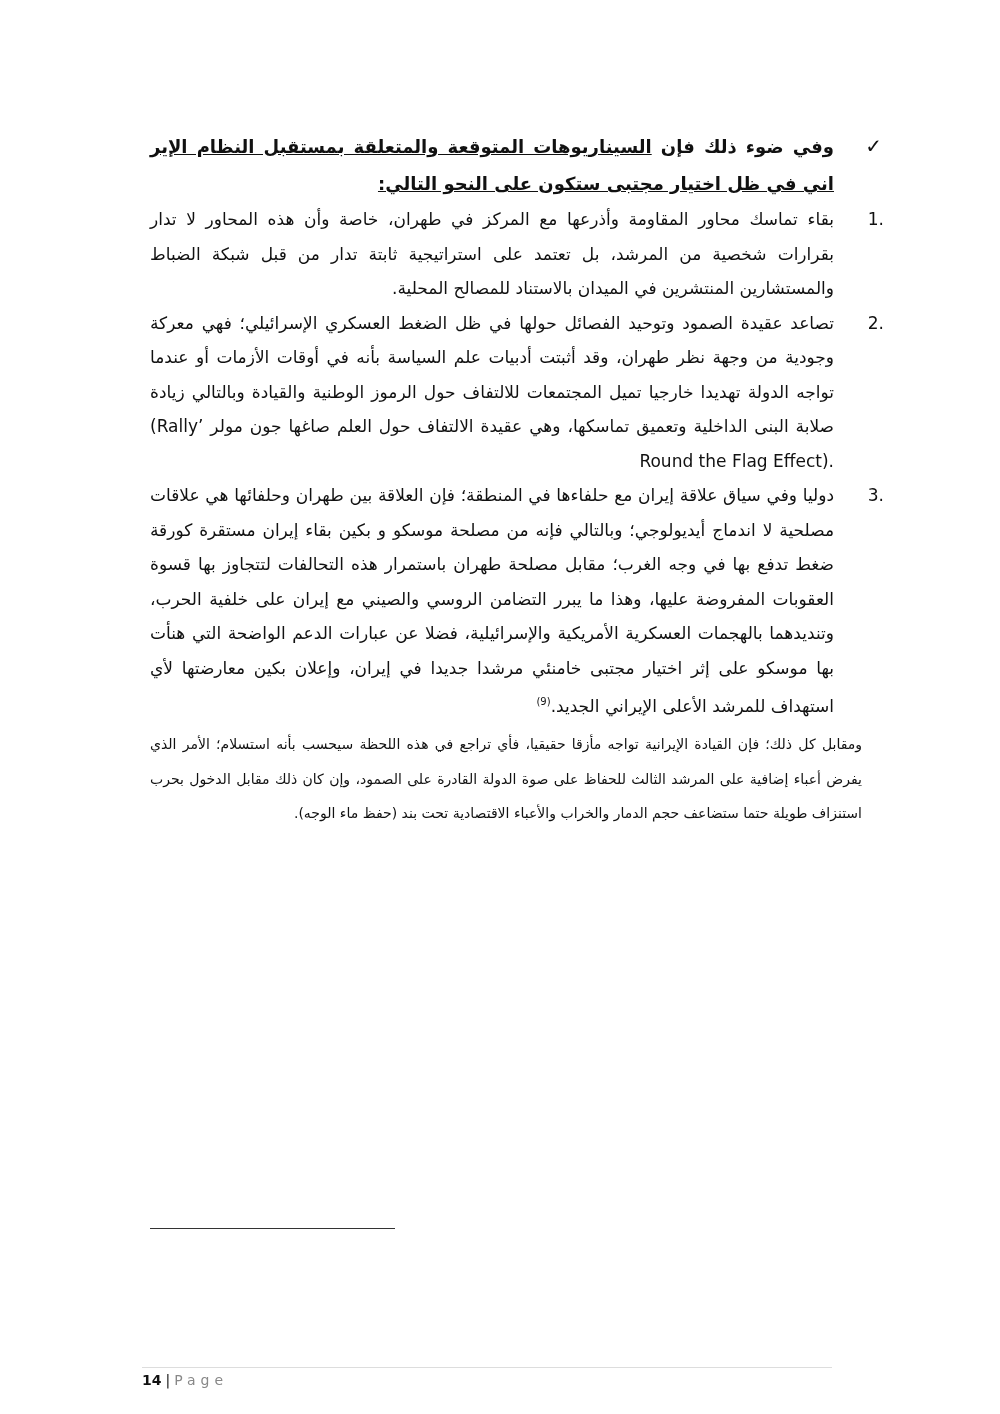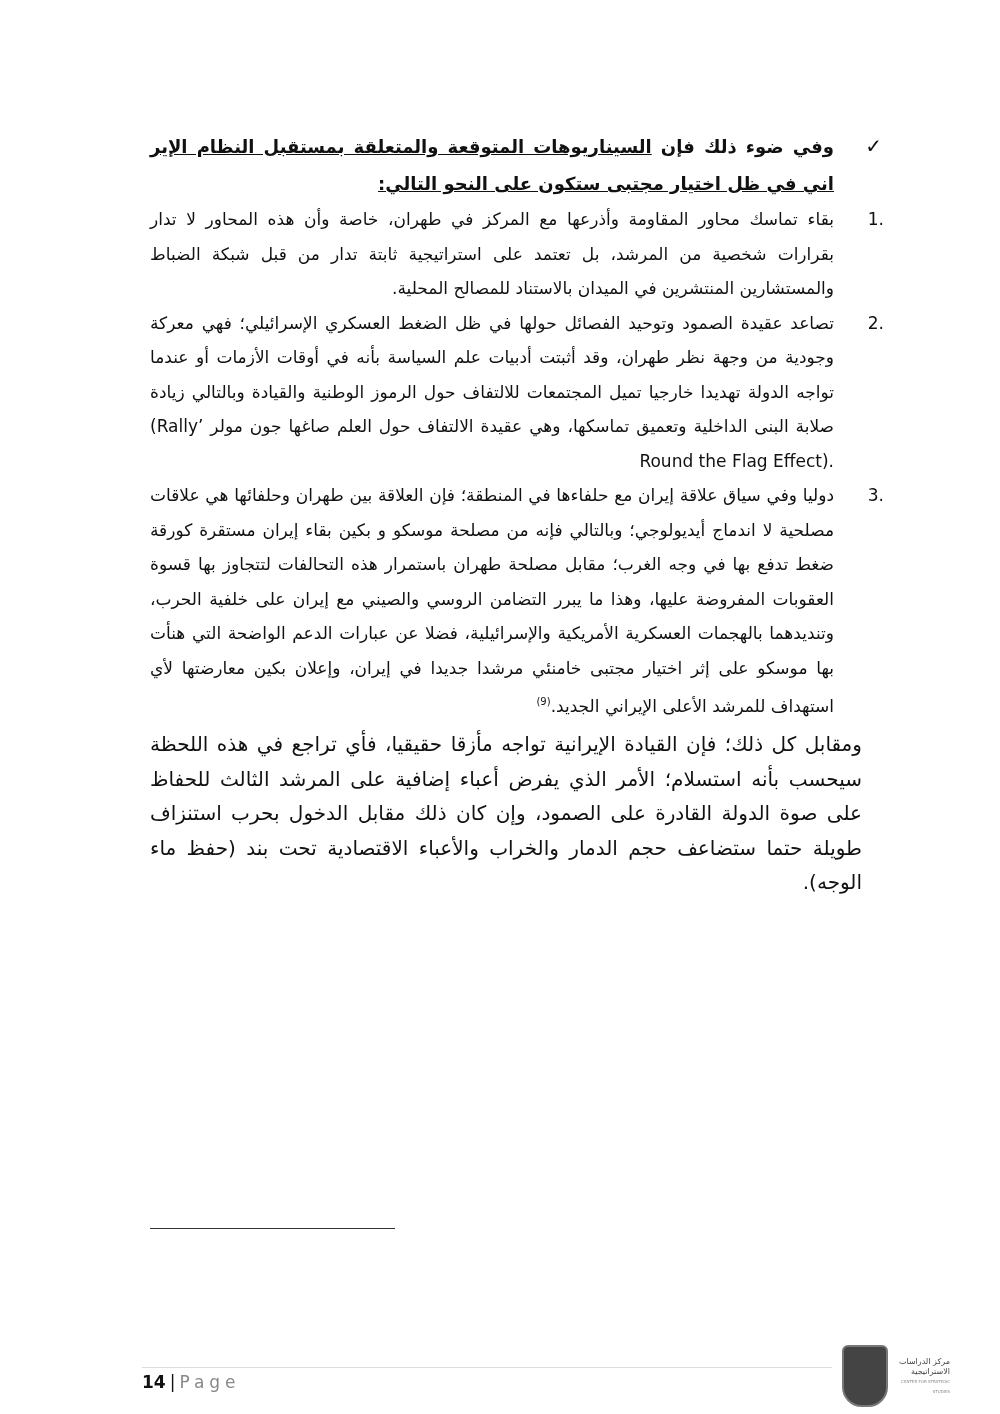--- a/index.html
+++ b/index.html
@@ -6,29 +6,29 @@
   body { width: 1000px; height: 1414px; position: relative; overflow: hidden;
          font-family: "DejaVu Sans", "Liberation Sans", sans-serif; color: #111; }
   .page { position: absolute; left: 0; top: 0; width: 1000px; height: 1414px; }
   .content { position: absolute; left: 150px; width: 712px; top: 128px; direction: rtl; text-align: justify; }
   .intro { position: relative; padding-right: 28px; font-size: 18px; line-height: 37px; font-weight: bold; }
   .intro .check { position: absolute; right: -20px; top: 0; font-weight: normal; font-size: 20px; }
   .intro .u { text-decoration: underline; }
   ol.items { list-style: none; margin: 0; padding: 0; }
   ol.items li { position: relative; padding-right: 28px; font-size: 17px; line-height: 34.5px; margin-top: 0; }
   ol.items li .num { position: absolute; right: -22px; top: 0; direction: ltr; width: 40px; text-align: right; }
-  .para { font-size: 20px; line-height: 34.5px; margin-top: 4px; }
+  .para { font-size: 14px; line-height: 34.5px; margin-top: 4px; }
   sup { font-size: 10px; }
   .ltr { direction: ltr; unicode-bidi: embed; }
   .fn-rule { position: absolute; left: 150px; top: 1228px; width: 245px; height: 1px; background: #333; }
   .footnote { position: absolute; left: 150px; width: 715px; top: 1240px; direction: rtl; text-align: right;
               font-size: 12px; line-height: 28px; }
   .footnote a { color: #5a9a2e; text-decoration: underline; }
   .footer-rule { position: absolute; left: 142px; top: 1367px; width: 690px; height: 1px; background: #ddd; }
-  .page-num { position: absolute; left: 142px; top: 1372px; font-size: 17px; direction: ltr; }
+  .page-num { position: absolute; left: 142px; top: 1372px; font-size: 14px; direction: ltr; }
   .page-num b { font-weight: bold; }
   .page-num .sep { margin: 0 4px; }
   .page-num .pg { color: #888; letter-spacing: 5px; }
   .logo { position: absolute; left: 840px; top: 1345px; width: 110px; height: 62px; }
   .logo-shield { position: absolute; left: 2px; top: 0; width: 42px; height: 58px; background: #444;
                  border-radius: 6px 6px 20px 20px; border: 2px solid #777; }
   .logo-text { position: absolute; left: 48px; top: 12px; font-size: 8px; line-height: 10px; color: #444; direction: rtl; text-align: right; width: 62px; }
   .logo-sub { font-size: 4px; color: #888; direction: ltr; }
 </style>
 </head>
@@ -60,21 +60,13 @@
     <p class="para">ومقابل كل ذلك؛ فإن القيادة الإيرانية تواجه مأزقا حقيقيا، فأي تراجع في هذه اللحظة سيحسب بأنه استسلام؛ الأمر الذي يفرض أعباء إضافية على المرشد الثالث للحفاظ على صوة الدولة القادرة على الصمود، وإن كان ذلك مقابل الدخول بحرب استنزاف طويلة حتما ستضاعف حجم الدمار والخراب والأعباء الاقتصادية تحت بند (حفظ ماء الوجه).</p>
   </div>
 
   <div class="fn-rule"></div>
 
   <div class="footer-rule"></div>
   <div class="page-num">
     <b>14</b><span class="sep">|</span><span class="pg">Page</span>
   </div>
 
-  <div class="logo">
-    <div class="logo-shield"></div>
-    <div class="logo-text">
-      <div>مركز الدراسات</div>
-      <div>الاستراتيجية</div>
-      <div class="logo-sub">CENTER FOR STRATEGIC STUDIES</div>
-    </div>
-  </div>
 </div>
 
 </body></html>

